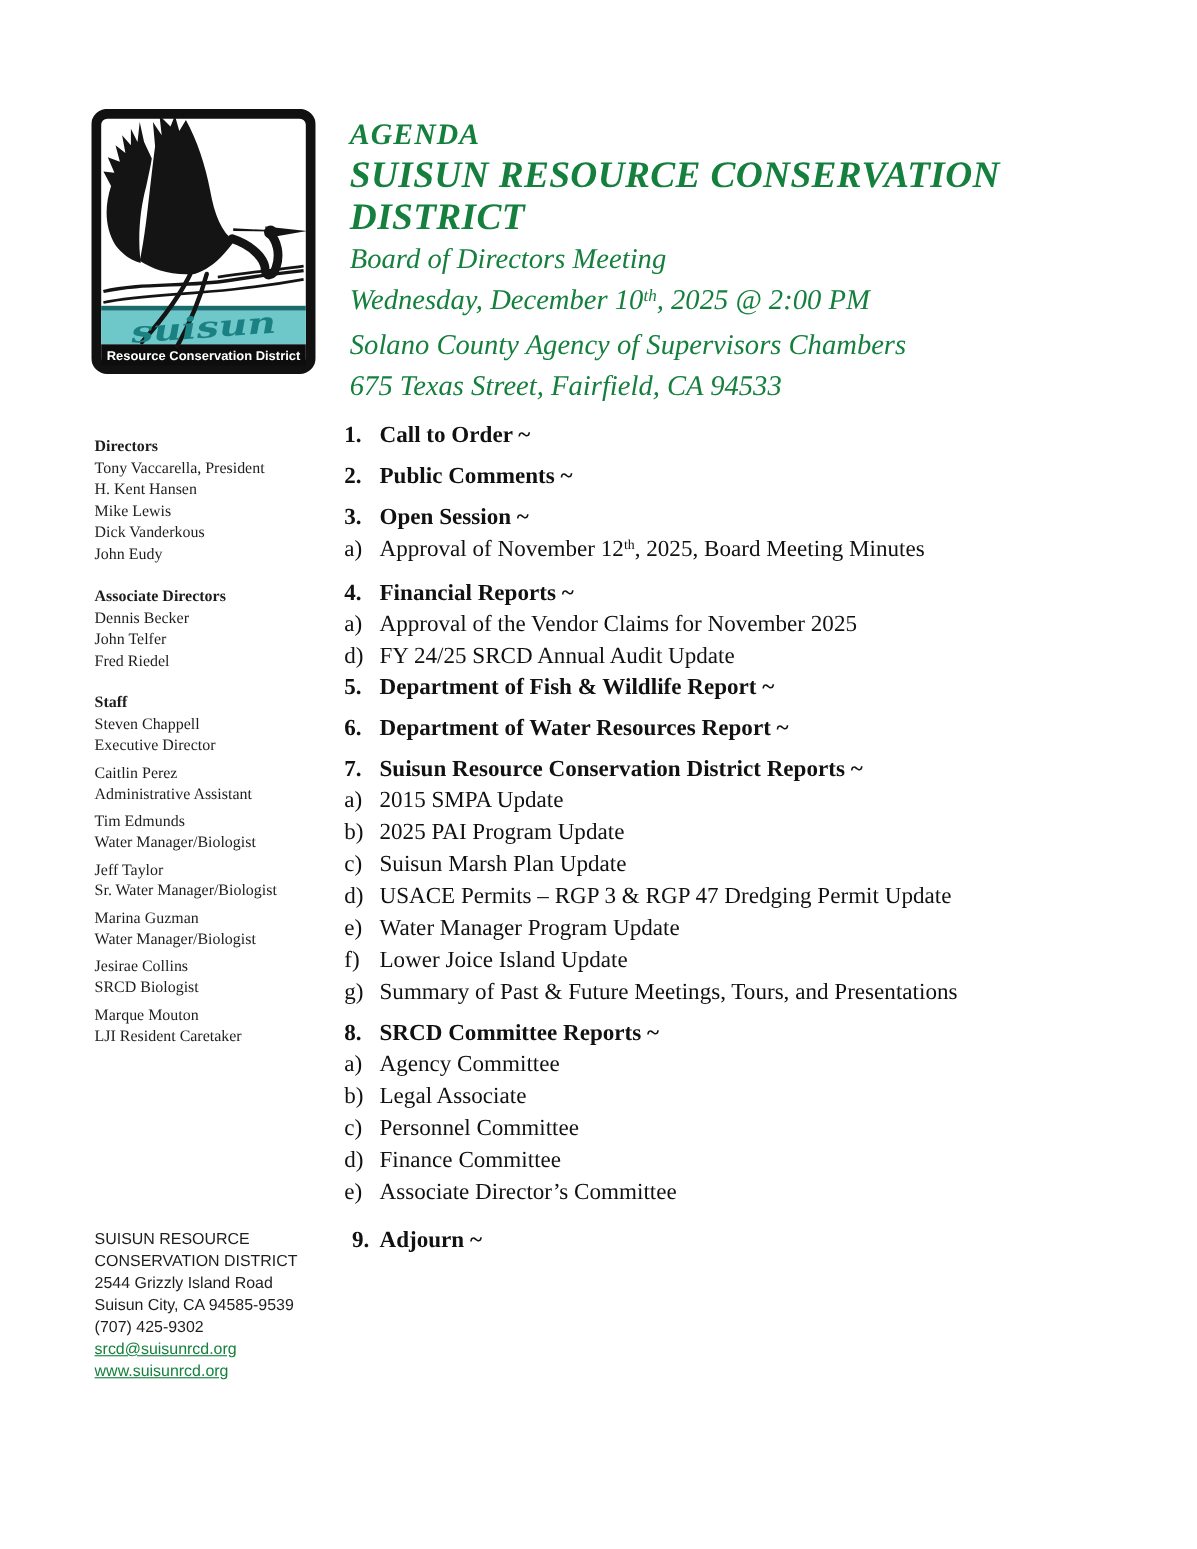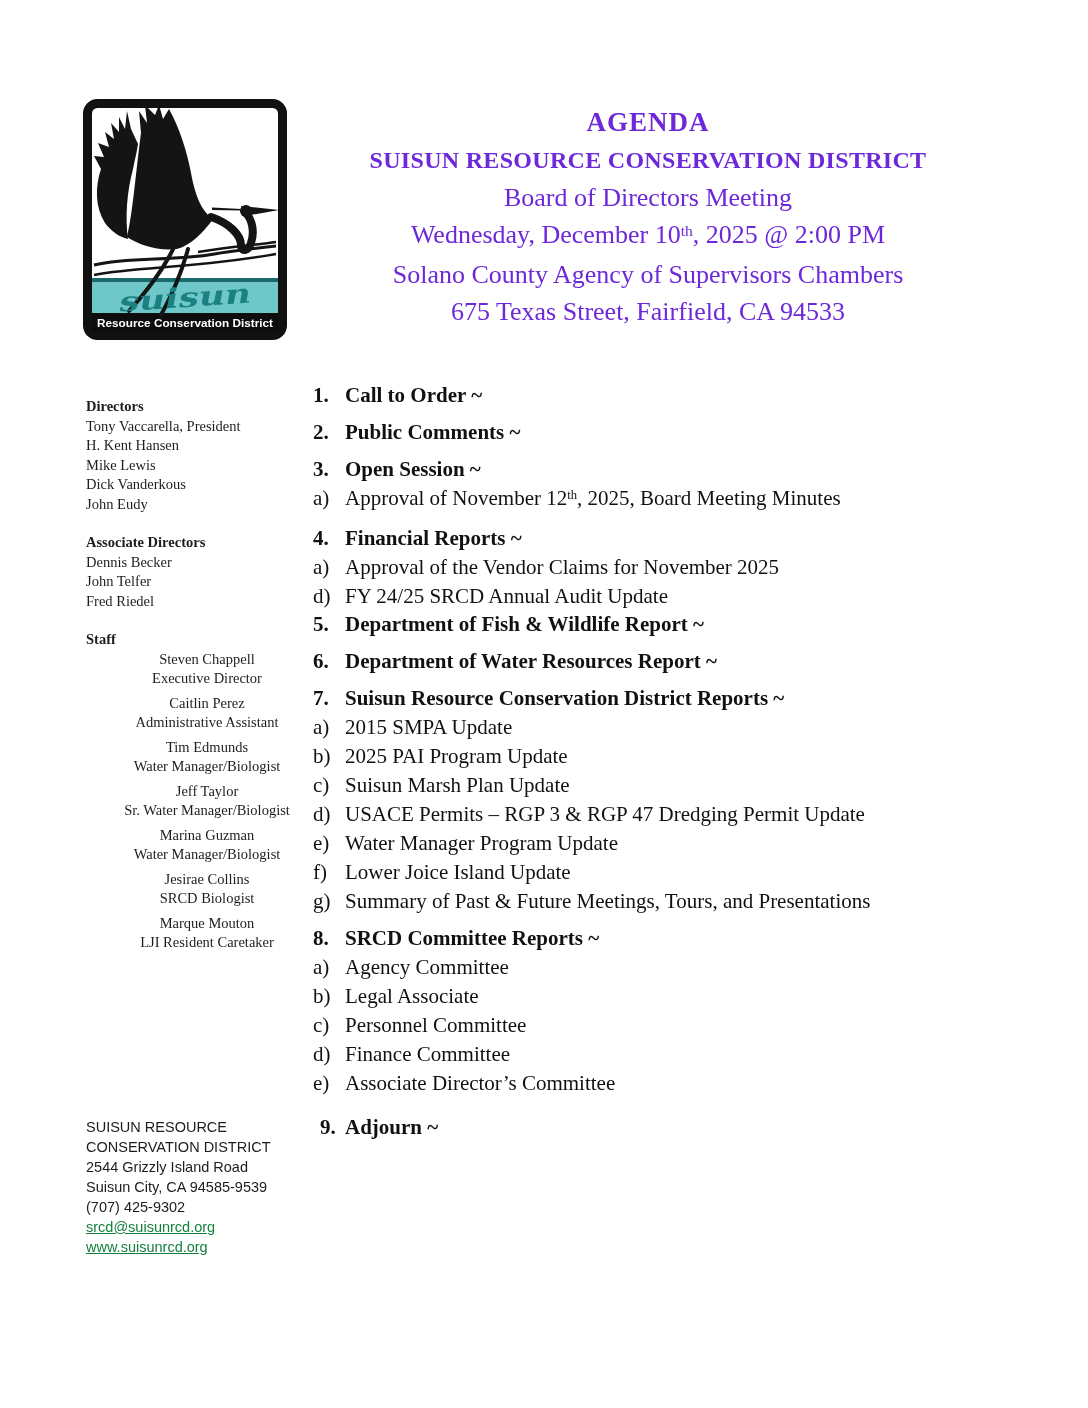--- a/index.html
+++ b/index.html
@@ -6,33 +6,33 @@
   .page{position:relative;width:1088px;height:1408px;background:#ffffff;overflow:hidden;
         font-family:"Liberation Serif","DejaVu Serif",serif;color:#141414;}
 
   
   .logo{position:absolute;left:83px;top:99px;width:204px;height:241px;}
   .logo svg{display:block;width:100%;height:100%;}
   .logo-script{font:italic 700 27px "DejaVu Serif",serif;fill:#1B8082;}
   .logo-band-text{font:700 11.5px "Liberation Sans","DejaVu Sans",sans-serif;fill:#ffffff;}
 
   
-  .header{position:absolute;left:318px;top:103px;width:660px;text-align:center;color:#6d28d9;}
+  .header{position:absolute;left:318px;top:103px;width:660px;color:#15803d;font-style:italic;}
   .h-title{font-size:27px;font-weight:bold;line-height:38px;letter-spacing:1px;}
-  .h-org{font-size:24px;font-weight:bold;line-height:38px;letter-spacing:0.3px;}
+  .h-org{font-size:34px;font-weight:bold;line-height:38px;letter-spacing:0.3px;}
   .h-line{font-size:26px;line-height:37px;}
   .header sup,.agenda sup{font-size:60%;vertical-align:baseline;position:relative;top:-0.45em;}
 
   
   .sidebar{position:absolute;left:86px;top:397px;width:242px;
            font-family:Liberation Serif, serif;
            font-size:14.5px;line-height:19.5px;color:#1d1d1d;}
   .sb-heading{font-weight:bold;}
   .sb-gap{height:19px;}
-  .staff-entry{margin-bottom:5px;text-align:center;}
+  .staff-entry{margin-bottom:5px;}
 
   
   .contact{position:absolute;left:86px;top:1117px;width:242px;
            font-family:"Liberation Sans","DejaVu Sans",sans-serif;
            font-size:14.5px;line-height:20px;color:#1d1d1d;}
   .c-org{font-weight:normal;}
   .contact a{color:#15803d;text-decoration:underline;}
 
   
   .agenda{position:absolute;left:313px;top:384px;width:690px;font-size:21px;color:#111;}

